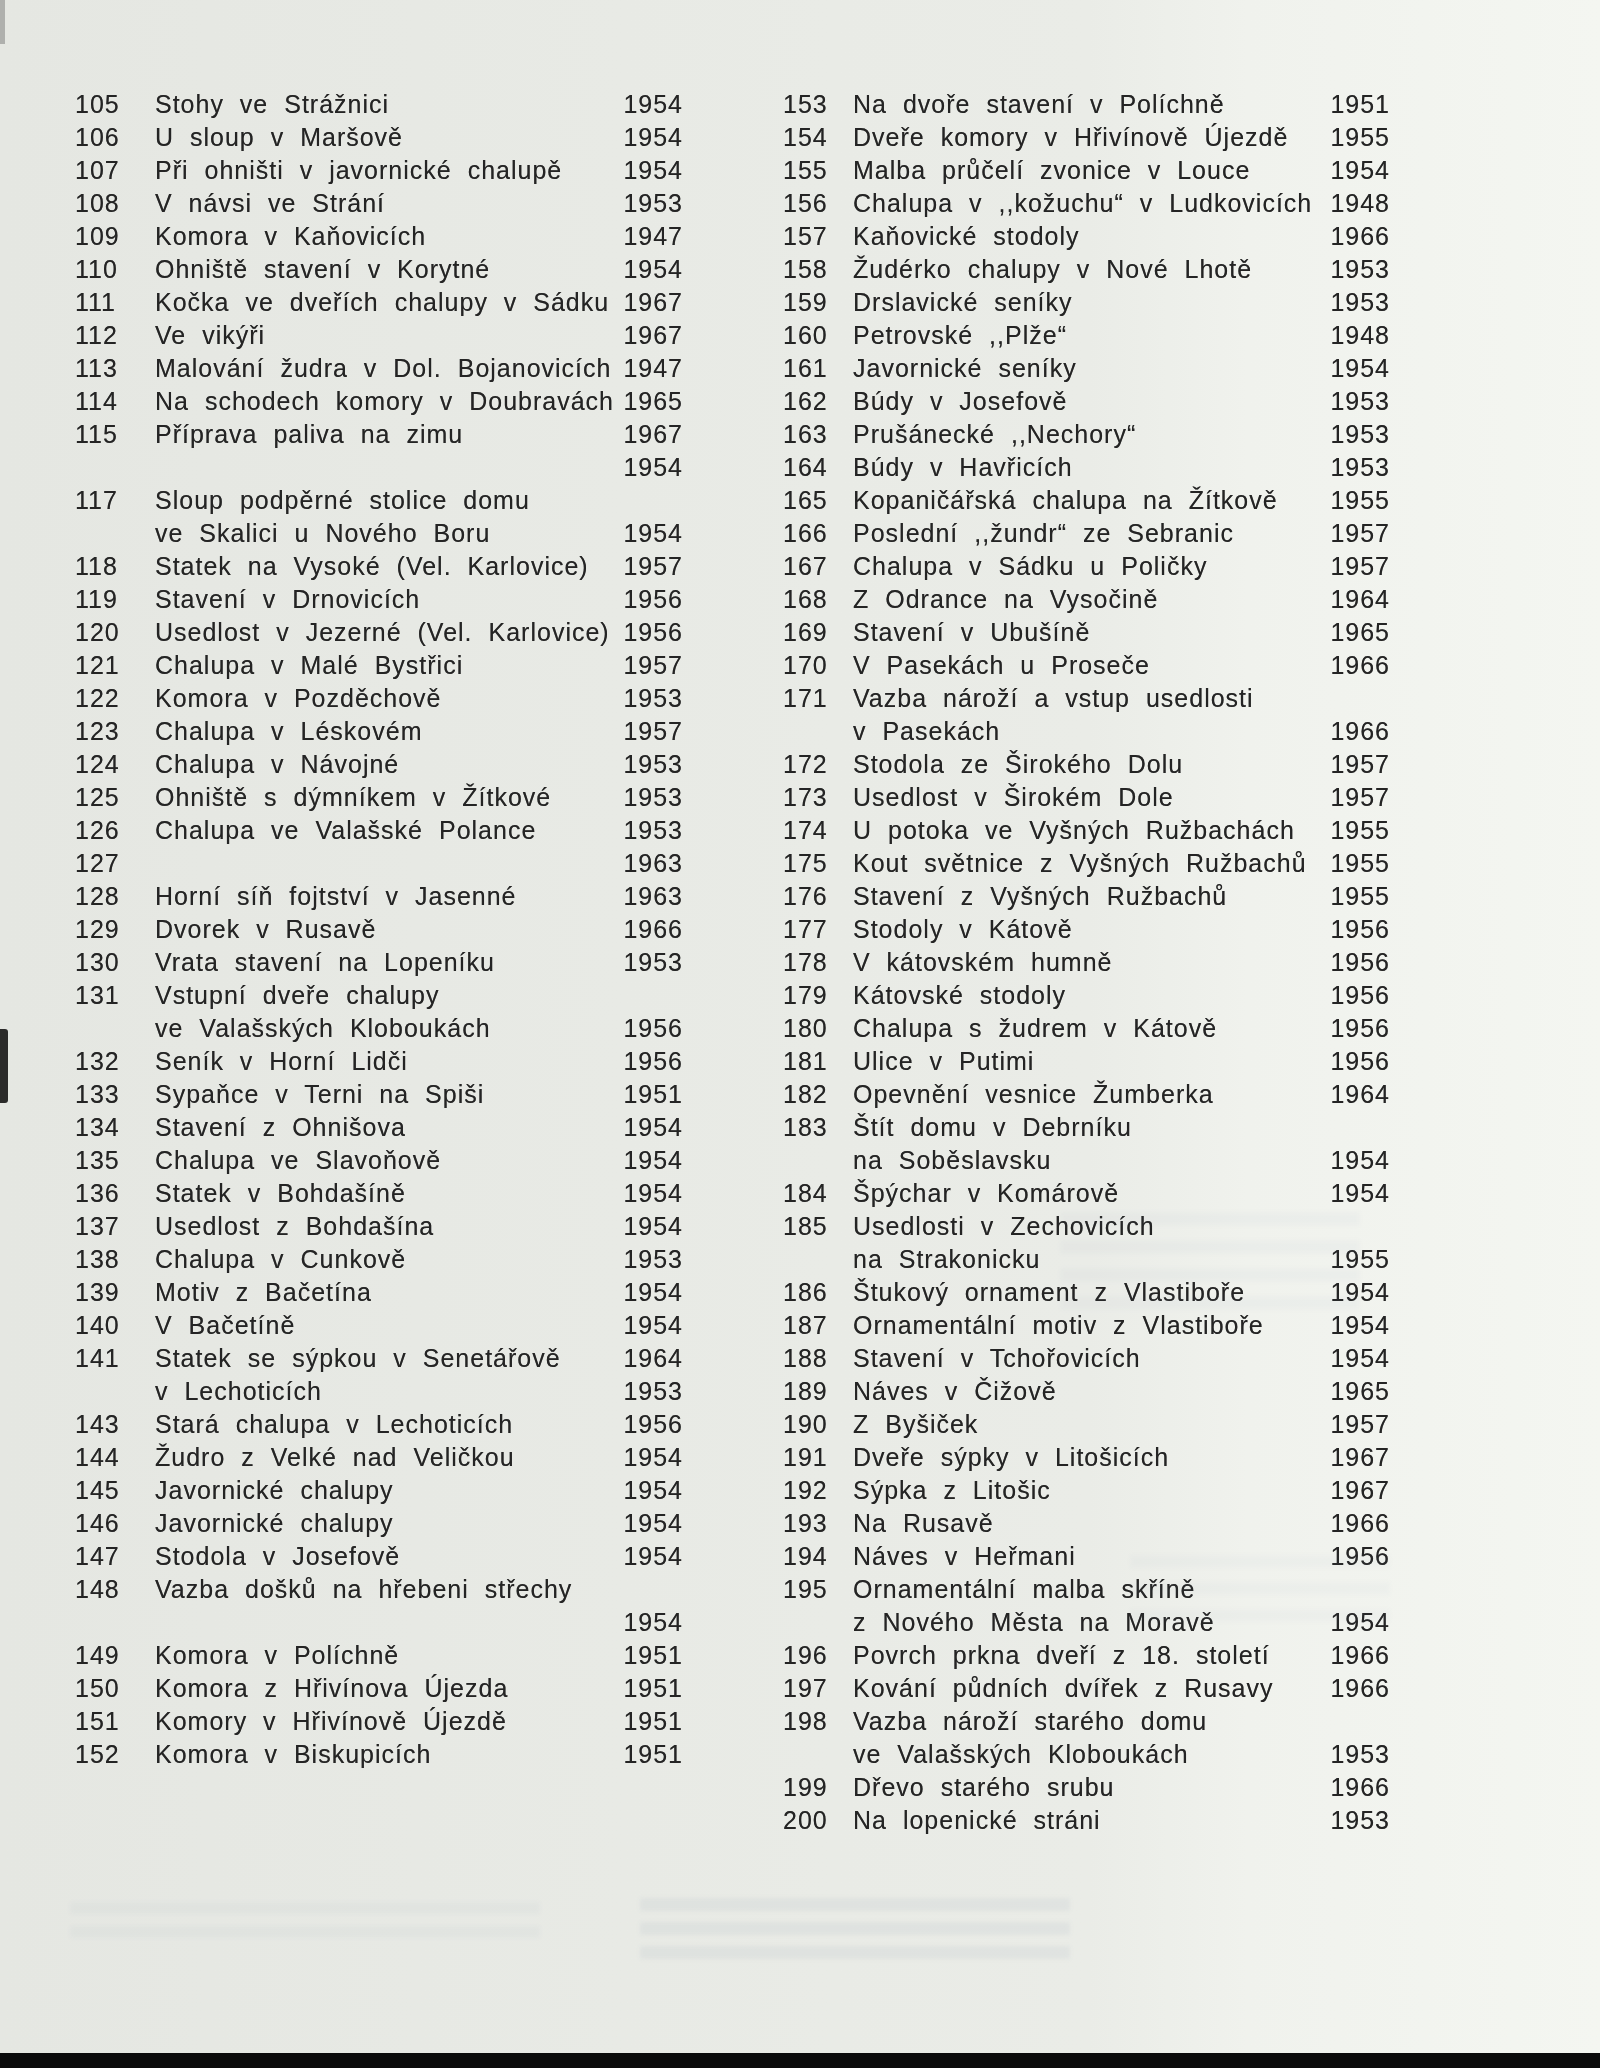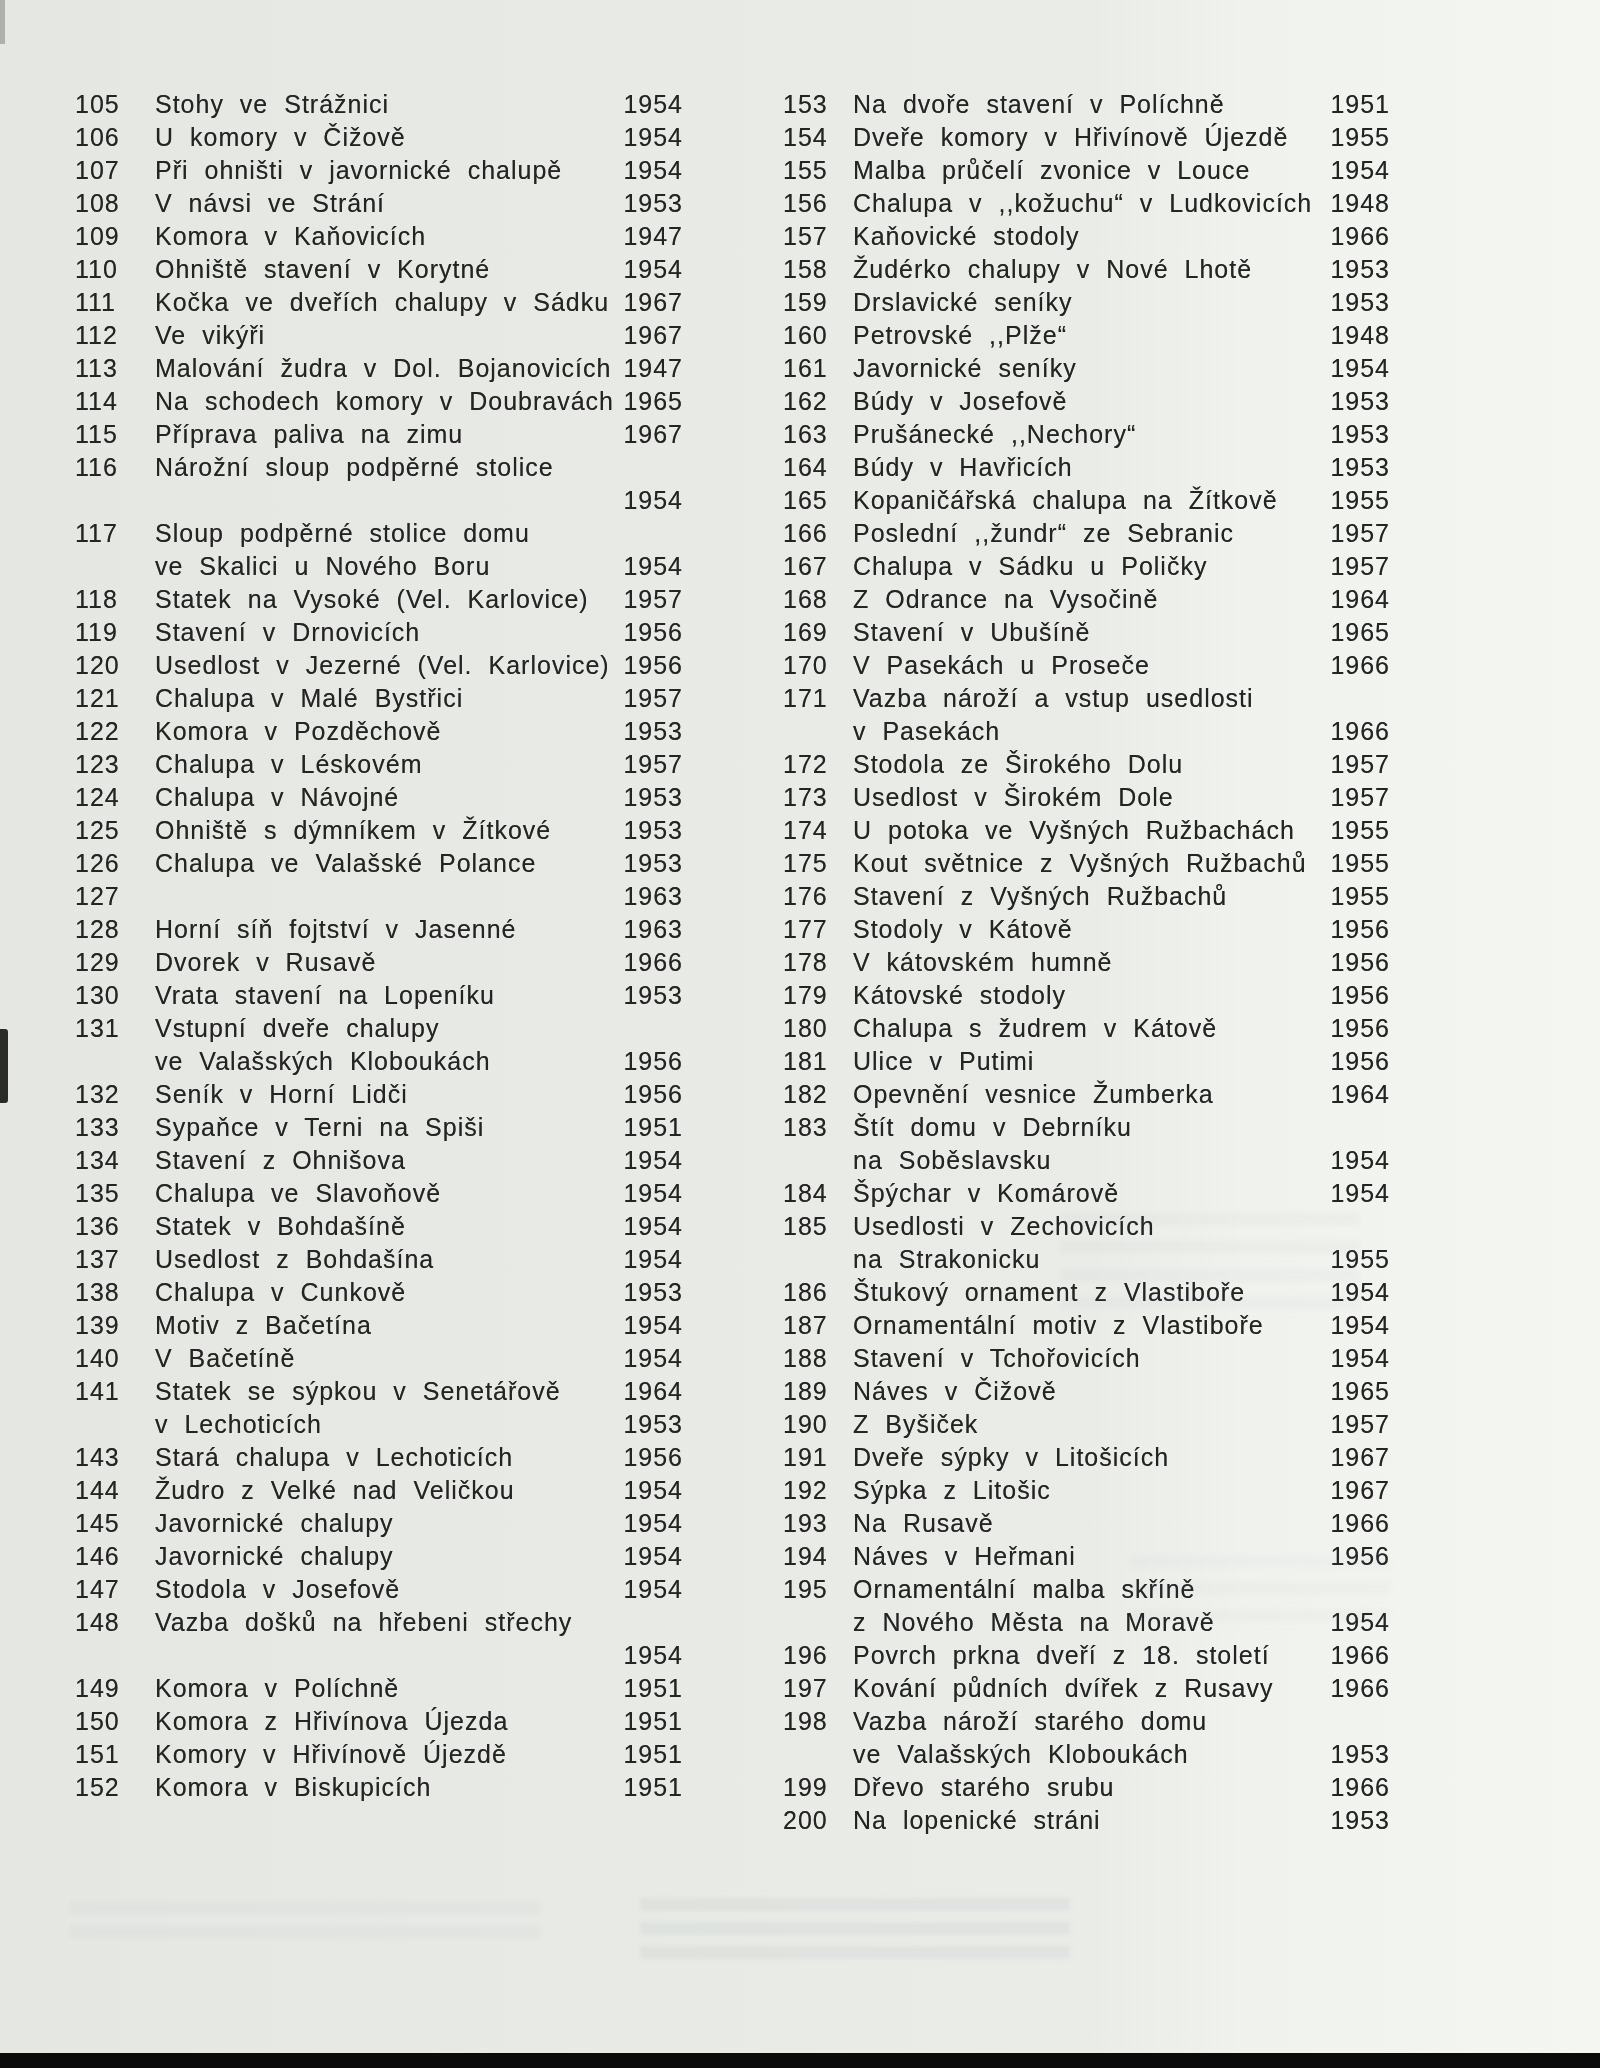--- a/index.html
+++ b/index.html
@@ -51,21 +51,21 @@
       <div class="entry">
         <div class="line">
           <span class="num">105</span>
           <span class="cap">Stohy ve Strážnici</span>
           <span class="year">1954</span>
         </div>
       </div>
       <div class="entry">
         <div class="line">
           <span class="num">106</span>
-          <span class="cap">U komory v Čižově</span>
+          <span class="cap">U sloup v Maršově</span>
           <span class="year">1954</span>
         </div>
       </div>
       <div class="entry">
         <div class="line">
           <span class="num">107</span>
           <span class="cap">Při ohništi v javornické chalupě</span>
           <span class="year">1954</span>
         </div>
       </div>
@@ -119,24 +119,20 @@
         </div>
       </div>
       <div class="entry">
         <div class="line">
           <span class="num">115</span>
           <span class="cap">Příprava paliva na zimu</span>
           <span class="year">1967</span>
         </div>
       </div>
       <div class="entry">
-        <div class="line">
-          <span class="num">116</span>
-          <span class="cap">Nárožní sloup podpěrné stolice</span>
-        </div>
         <div class="line">
           <span class="year">1954</span>
         </div>
       </div>
       <div class="entry">
         <div class="line">
           <span class="num">117</span>
           <span class="cap">Sloup podpěrné stolice domu</span>
         </div>
         <div class="line">

